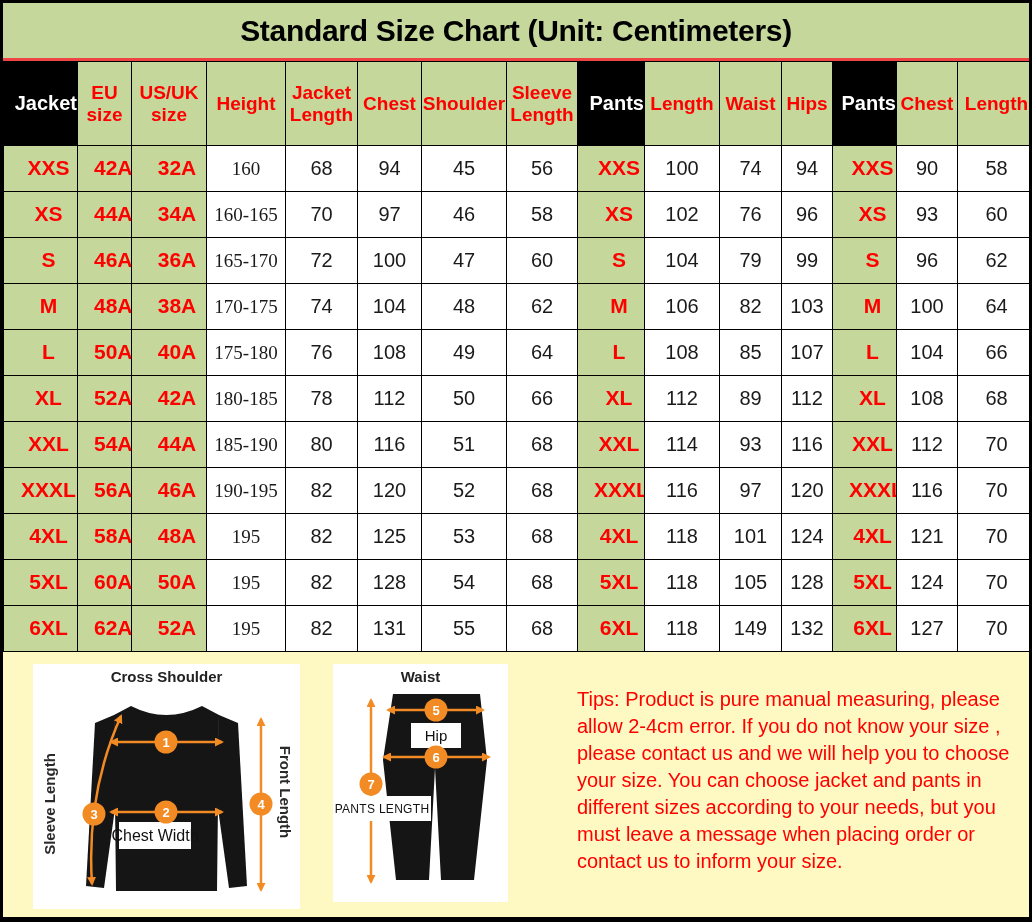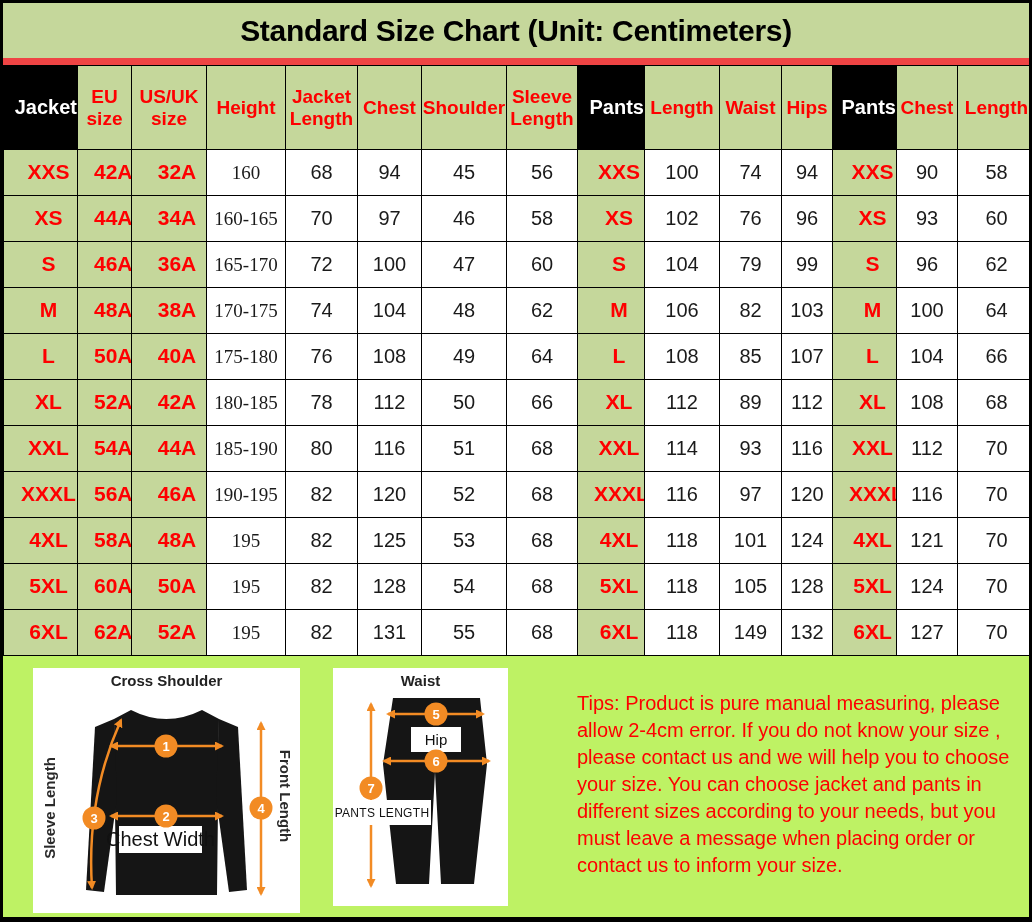--- a/index.html
+++ b/index.html
@@ -1,49 +1,49 @@
 <!DOCTYPE html>
 <html><head>
 <meta charset="utf-8">
 <style>
   html,body{margin:0;padding:0;background:#888;}
   .page{width:1032px;height:922px;box-sizing:border-box;border:3px solid #000;border-bottom-width:5px;
         background:#fff;font-family:"Liberation Sans",sans-serif;position:relative;overflow:hidden;}
   
-  .title-bar{height:55px;background:#c5d79b;border-bottom:7px solid #ef4444;display:flex;
+  .title-bar{height:55px;background:#c5d79b;border-bottom:3px solid #ef4444;display:flex;
              align-items:center;justify-content:center;font-weight:bold;font-size:30px;
              letter-spacing:-0.3px;color:#000;}
   
   table.size-table{width:100%;border-collapse:collapse;table-layout:fixed;}
   .size-table th,.size-table td{border:1px solid #000;text-align:center;vertical-align:middle;
              padding:0;overflow:hidden;line-height:1.15;}
   .size-table thead tr{height:84px;}
   .size-table tbody tr{height:46px;}
   th.hg{background:#c5d79b;color:#fe0000;font-size:19px;font-weight:bold;}
   th.hb{background:#000;color:#fff;font-size:20px;font-weight:bold;text-align:right;}
   td.cs{background:#c5d79b;color:#fe0000;font-weight:bold;font-size:21px;padding-left:16px;}
   td.cn{background:#fff;color:#1a1a1a;font-size:20px;}
   td.cf{background:#fff;color:#1a1a1a;font-size:19px;font-family:"Liberation Serif",serif;border-radius:18px;}
   
-  .bottom{position:relative;height:268px;background:#bef264;}
+  .bottom{position:relative;height:268px;background:#fef9c3;}
   .card{position:absolute;top:12px;background:#fff;}
   .shirt-card{left:30px;width:267px;height:245px;}
   .pants-card{left:330px;width:175px;height:238px;}
   .illus{position:absolute;left:0;top:0;}
   .top-label{position:absolute;top:4px;left:0;right:0;text-align:center;font-weight:bold;
              font-size:15px;color:#222;}
   .vlabel{position:absolute;font-weight:bold;font-size:15px;color:#2a2a2a;white-space:nowrap;}
   .vlabel.lft{left:16px;top:140px;transform:translate(-50%,-50%) rotate(-90deg);}
   .vlabel.rgt{left:252px;top:128px;transform:translate(-50%,-50%) rotate(90deg);}
   .marker{position:absolute;width:23px;height:23px;border-radius:50%;background:#f28b24;color:#fff;
           font-weight:bold;font-size:13px;display:flex;align-items:center;justify-content:center;
           transform:translate(-50%,-50%);}
   .boxed{position:absolute;background:#fff;color:#111;font-weight:normal;display:flex;
          align-items:center;justify-content:center;white-space:nowrap;}
-  .chest-box{left:86px;top:158px;width:83px;height:27px;font-size:20px;}
+  .chest-box{left:86px;top:158px;width:72px;height:27px;font-size:16px;}
   .hip-box{left:78px;top:59px;width:50px;height:25px;font-size:15px;}
   .plen-box{left:0px;top:132px;width:98px;height:25px;font-size:12px;letter-spacing:0.3px;}
   .tips{position:absolute;left:574px;top:34px;width:452px;font-size:20px;line-height:1.35;
         color:#fe0000;}
 </style>
 </head>
 <body>
 
 <div class="page">
 

